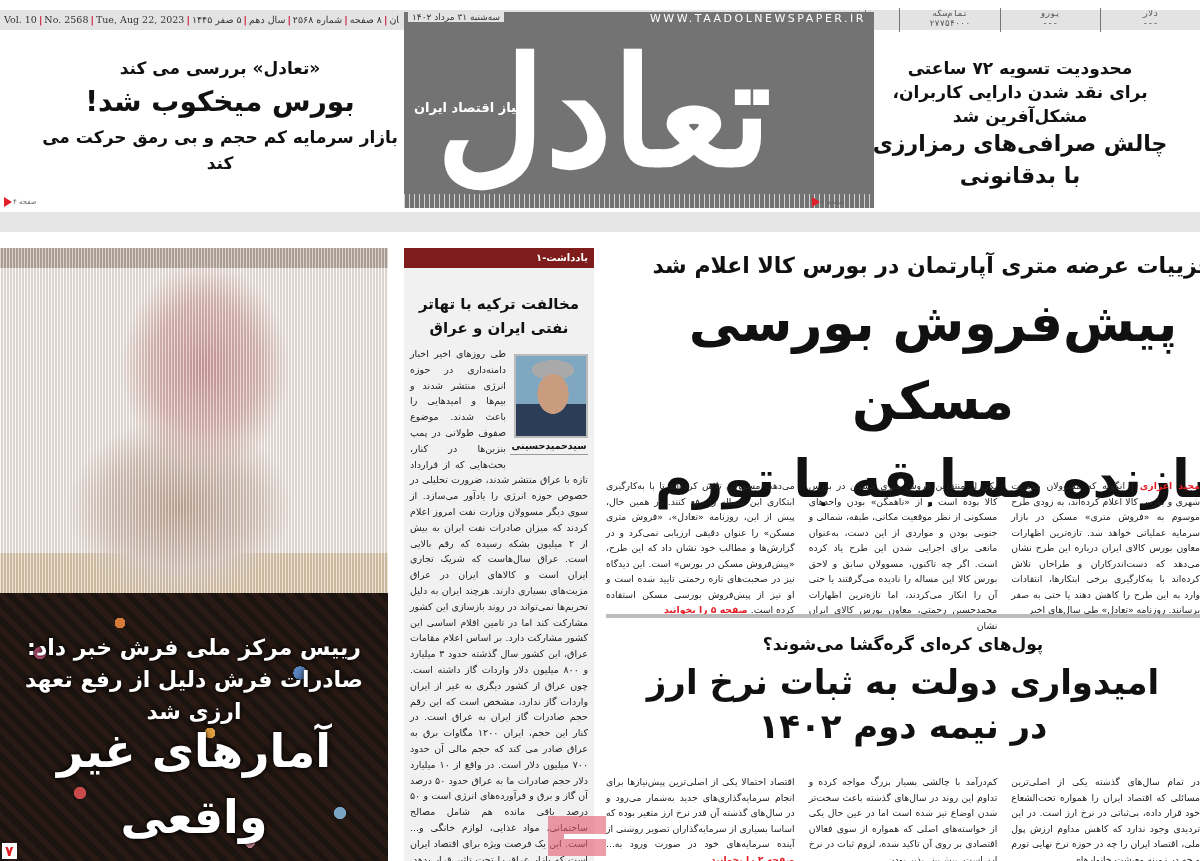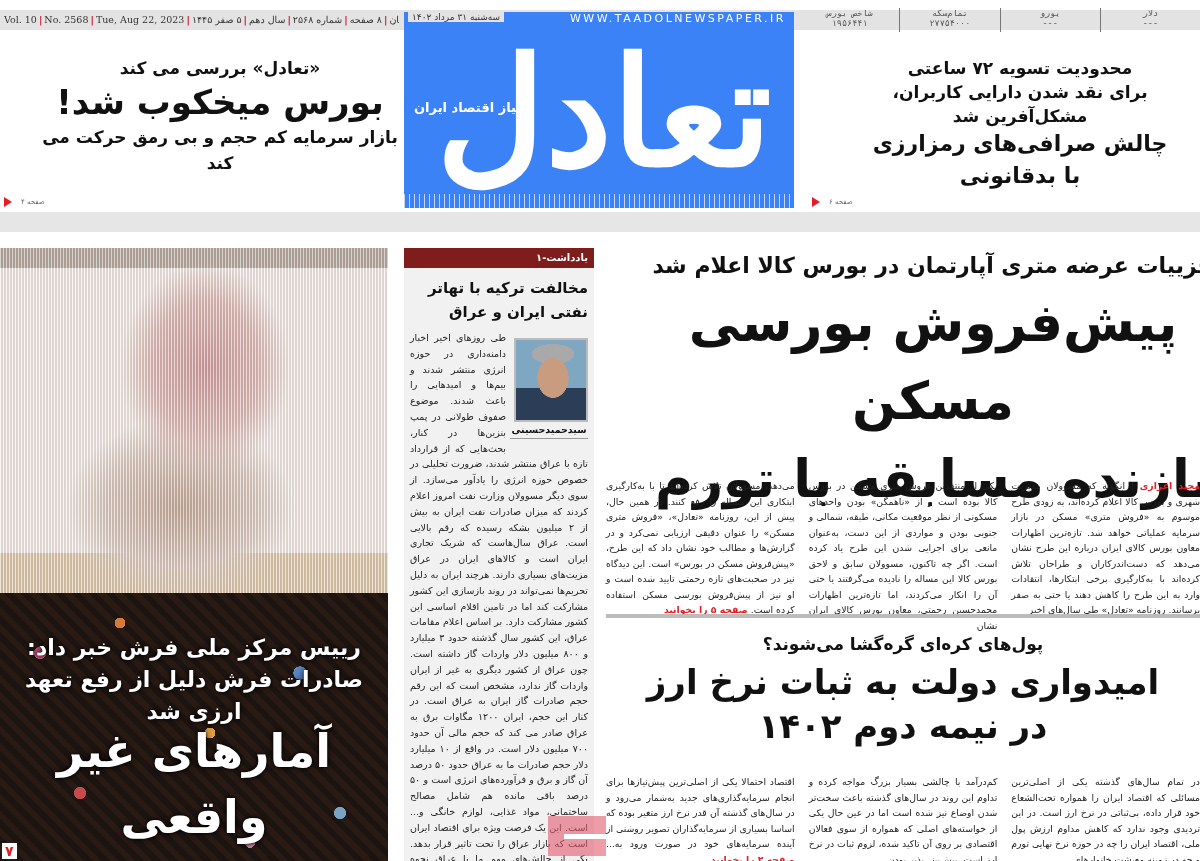--- a/index.html
+++ b/index.html
@@ -11,37 +11,37 @@
   
   .topbar { position: absolute; left: 0; top: 10px; width: 1200px; height: 20px; background: #e3e3e3; }
   .meta-strip { position: absolute; left: 4px; top: 12px; width: 395px; height: 16px; font-size: 9.5px; line-height: 16px; color: #333; white-space: nowrap; direction: ltr; overflow: hidden; font-family: "DejaVu Serif", serif; }
   .meta-strip .sep { color: #c8102e; font-weight: bold; padding: 0 2px; }
   .ticker { position: absolute; right: 0; top: 8px; width: 400px; height: 24px; display: flex; direction: rtl; }
   .ticker .cell { flex: 1; text-align: center; font-size: 8.5px; line-height: 10px; color: #555; border-left: 1px solid #777; padding-top: 1px; font-family: Liberation Mono, monospace; }
   .ticker .cell:last-child { border-left: none; }
   .ticker .cell .v { display: block; }
 
   
-  .masthead { position: absolute; left: 404px; top: 12px; width: 390px; height: 196px; background: #3b82f6; overflow: hidden; }
+  .masthead { position: absolute; left: 404px; top: 12px; width: 470px; height: 196px; background: #737373; overflow: hidden; }
   .masthead .url { position: absolute; right: 8px; top: 0px; font-size: 11px; letter-spacing: 2.5px; color: #fff; font-weight: normal; }
   .masthead .date-fa { position: absolute; left: 4px; top: 0px; font-size: 9px; color: #333; background: #e3e3e3; padding: 0 4px; direction: rtl; }
   .masthead .logo { position: absolute; left: 20px; top: 10px; width: 360px; height: 180px; font-size: 150px; line-height: 180px; color: #fff; text-align: center; font-weight: bold; direction: rtl; font-family: "DejaVu Serif", serif; }
   .masthead .slogan { position: absolute; left: 10px; top: 88px; font-size: 13px; color: #fff; font-weight: bold; direction: rtl; }
   .masthead .ruler { position: absolute; left: 0; bottom: 0; width: 100%; height: 14px; background: repeating-linear-gradient(90deg, #e3e3e3 0 1px, transparent 1px 5px); opacity: .85; }
 
   
   .teaser { position: absolute; direction: rtl; text-align: center; padding-left: 40px; }
   .teaser .kicker { font-size: 17px; font-weight: bold; line-height: 24px; }
-  .teaser .head { font-size: 34px; font-weight: bold; line-height: 44px; }
+  .teaser .head { font-size: 28px; font-weight: bold; line-height: 44px; }
   .teaser .sub { font-size: 17px; font-weight: bold; line-height: 26px; }
   .teaser-left { left: 0; top: 56px; width: 400px; }
   .teaser-right { left: 800px; top: 56px; width: 400px; }
   .teaser-right .kicker { font-size: 17px; line-height: 24px; }
   .teaser-right .head { font-size: 22px; line-height: 32px; }
-  .page-ref { position: absolute; font-size: 7px; color: #666; display: flex; align-items: center; gap: 9px; }
+  .page-ref { position: absolute; font-size: 7px; color: #666; display: flex; align-items: center; gap: 1px; }
   .page-ref .tri { width: 0; height: 0; border-top: 5px solid transparent; border-bottom: 5px solid transparent; border-left: 8px solid #e41e26; }
 
   .divider-band { position: absolute; left: 0; top: 212px; width: 1200px; height: 20px; background: #e6e6e6; }
 
   
   .photo { position: absolute; left: 0; top: 248px; width: 388px; height: 613px; overflow: hidden; background: #000; }
   .photo .loom { position: absolute; left: 0; top: 0; width: 100%; height: 350px;
     background:
       repeating-linear-gradient(90deg, rgba(255,255,255,.55) 0 1px, rgba(180,160,150,.35) 1px 3px),
       radial-gradient(ellipse 120px 150px at 205px 120px, #c78b8f 0%, #d9b4b0 45%, transparent 70%),
@@ -60,21 +60,21 @@
       repeating-linear-gradient(45deg, #1c1410 0 6px, #2a1a14 6px 12px);
   }
   .photo .caption { position: absolute; left: 0; right: 0; direction: rtl; text-align: center; color: #fff; font-weight: bold; text-shadow: 0 0 6px #000, 0 0 2px #000; }
   .photo .c-kicker { top: 384px; font-size: 22px; line-height: 32px; }
   .photo .c-head { top: 470px; font-size: 46px; line-height: 66px; }
   .photo .pno { position: absolute; left: 2px; bottom: 2px; color: #e41e26; font-size: 14px; font-weight: bold; background: #fff; padding: 0 3px; }
 
   
   .note { position: absolute; left: 404px; top: 248px; width: 190px; height: 613px; background: #f1f1f1; direction: rtl; overflow: hidden; }
   .note .label { background: #7f1d1d; color: #fff; font-size: 10px; line-height: 20px; padding: 0 6px; font-weight: bold; text-align: right; }
-  .note .title { font-size: 15px; font-weight: bold; text-align: right; line-height: 24px; padding: 8px 6px 6px; }
+  .note .title { font-size: 15px; font-weight: bold; text-align: center; line-height: 24px; padding: 24px 6px 6px; }
   .note .portrait { float: right; width: 78px; margin: 8px 6px 4px 4px; }
   .note .portrait .img { width: 74px; height: 84px; border: 2px solid #bbb;
     background: radial-gradient(ellipse 22px 28px at 37px 38px, #c99c80 0 70%, transparent 72%),
                 radial-gradient(ellipse 30px 14px at 37px 14px, #a9a9a9 0 70%, transparent 72%),
                 linear-gradient(180deg, #7fa7c2 0 60%, #2b3d57 60% 100%); }
   .note .portrait .name { font-size: 9.5px; font-weight: bold; text-align: center; line-height: 16px; border-bottom: 1px solid #999; }
   .note .body { font-size: 9.5px; line-height: 15.8px; text-align: justify; padding: 0 6px 0 6px; color: #222; }
 
   
   .lead { position: absolute; left: 636px; top: 248px; width: 594px; direction: rtl; text-align: center; }

